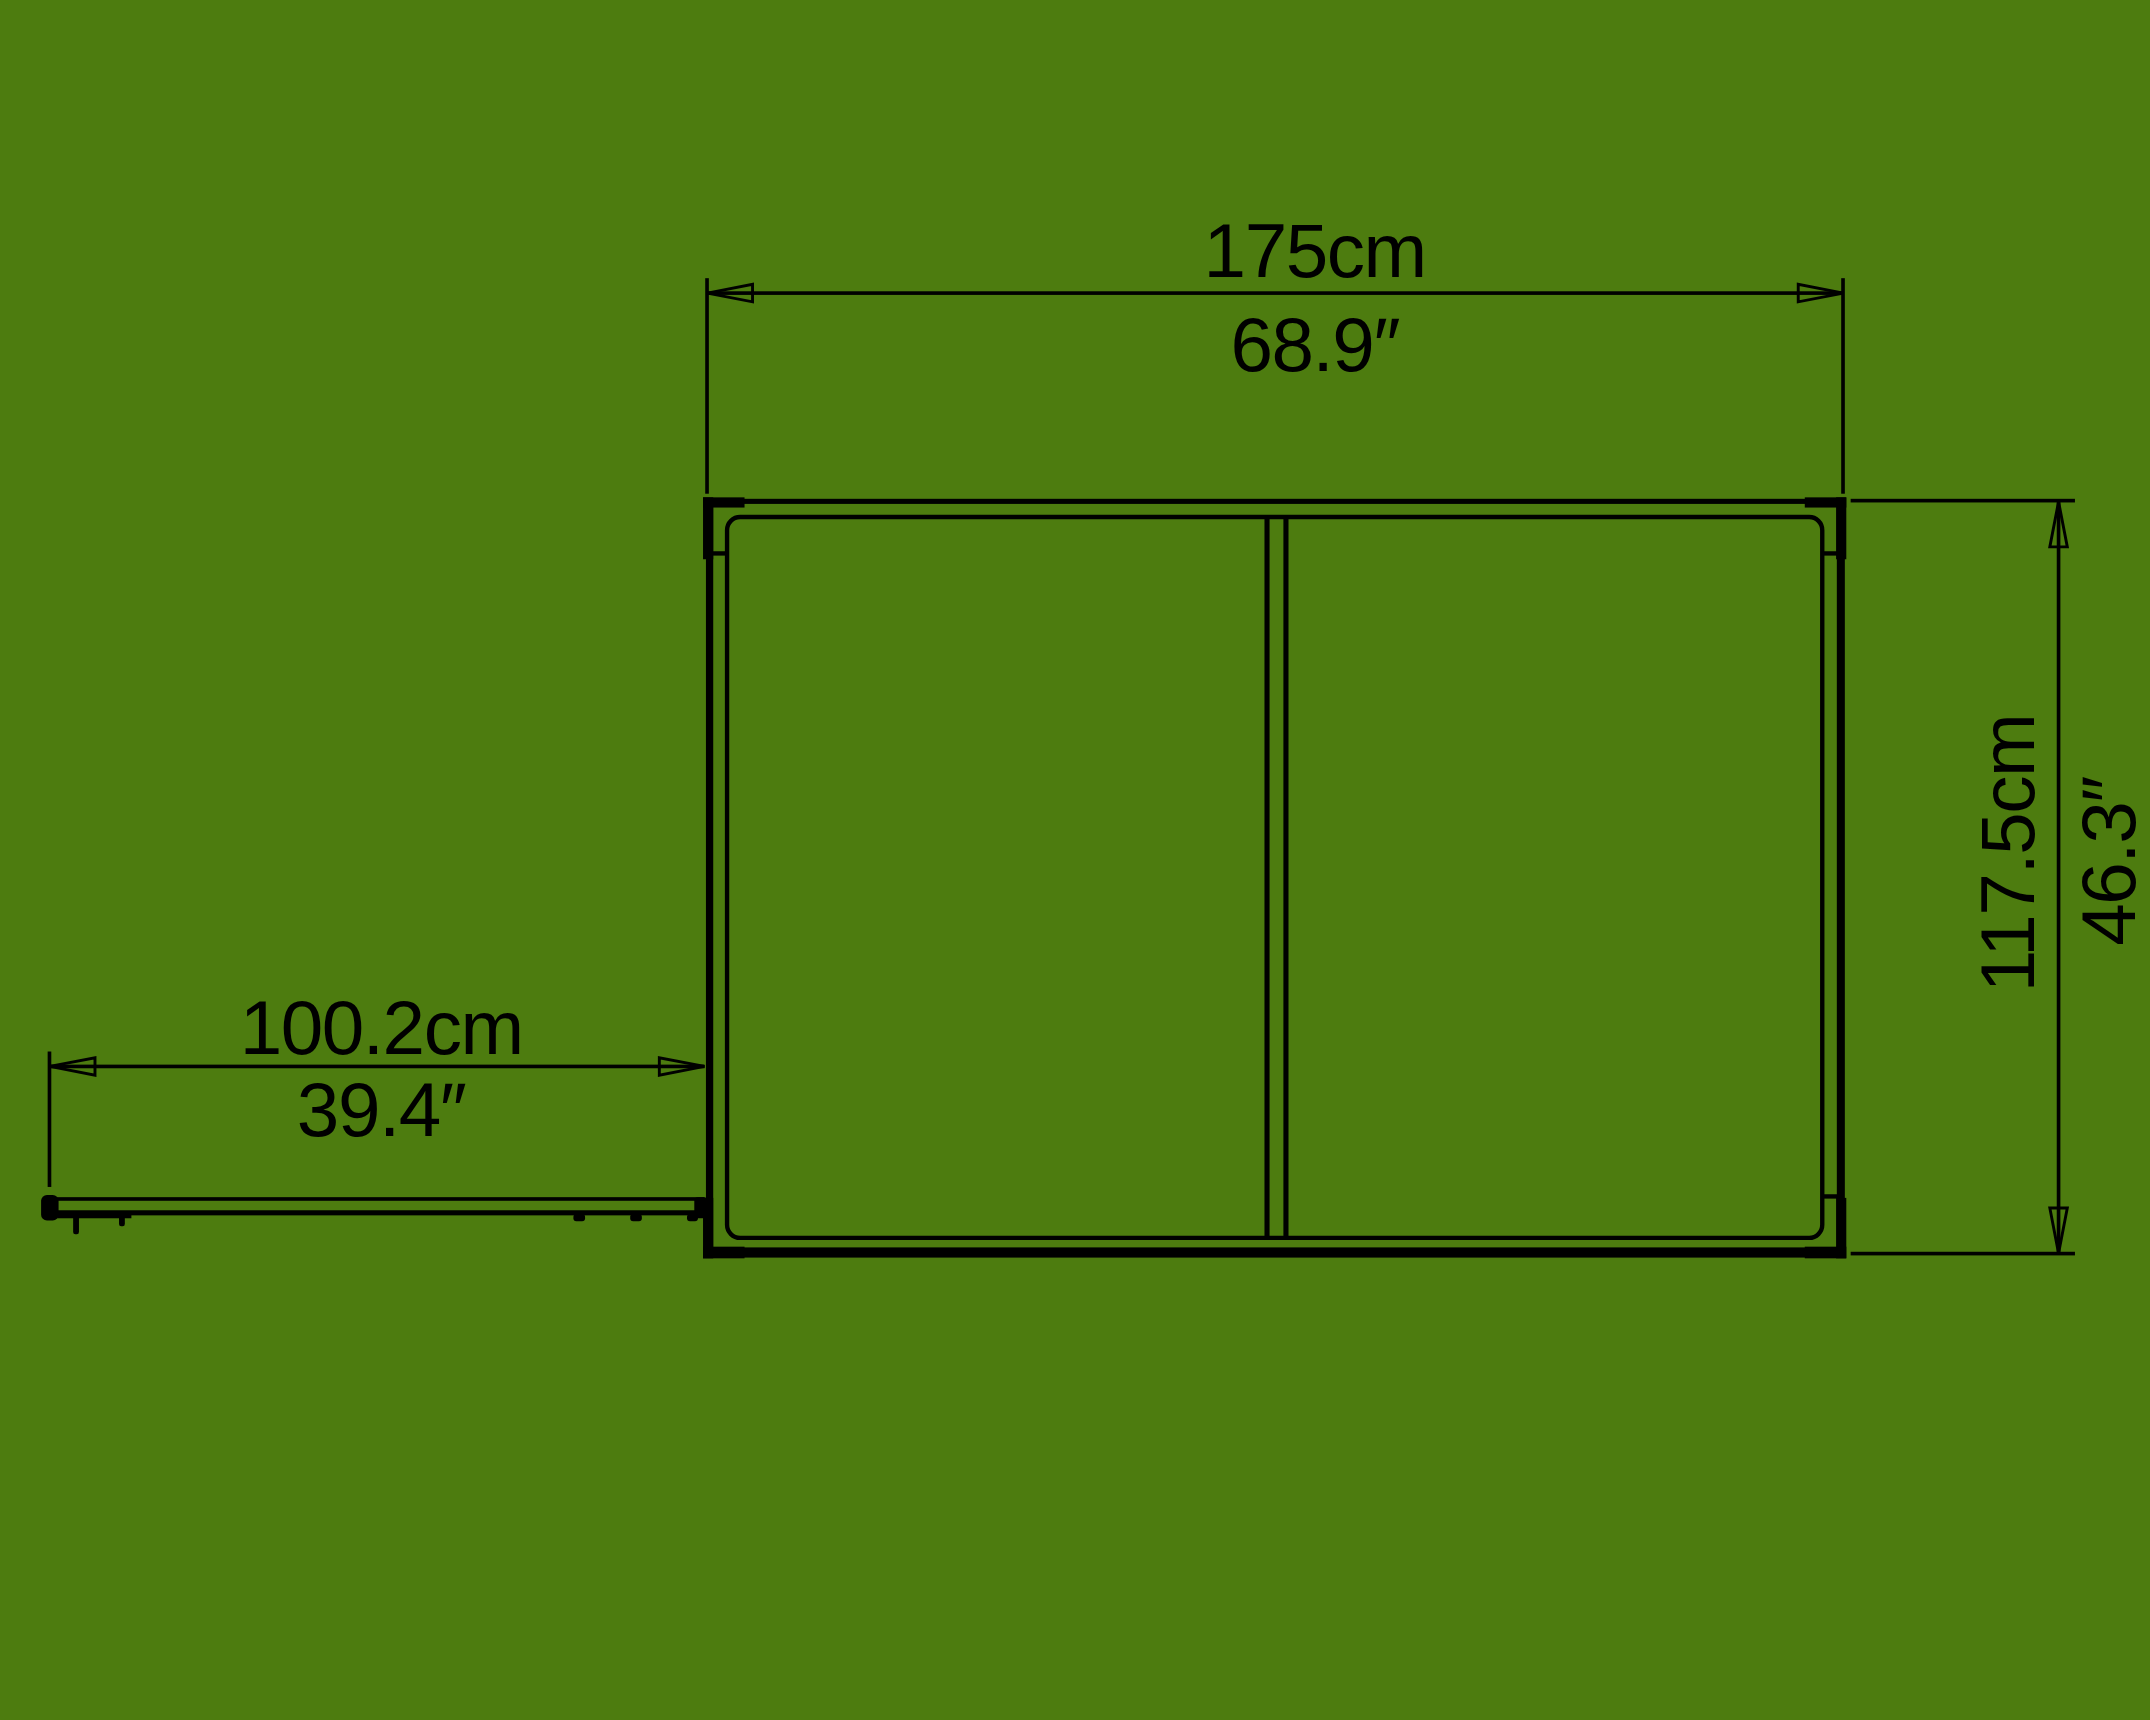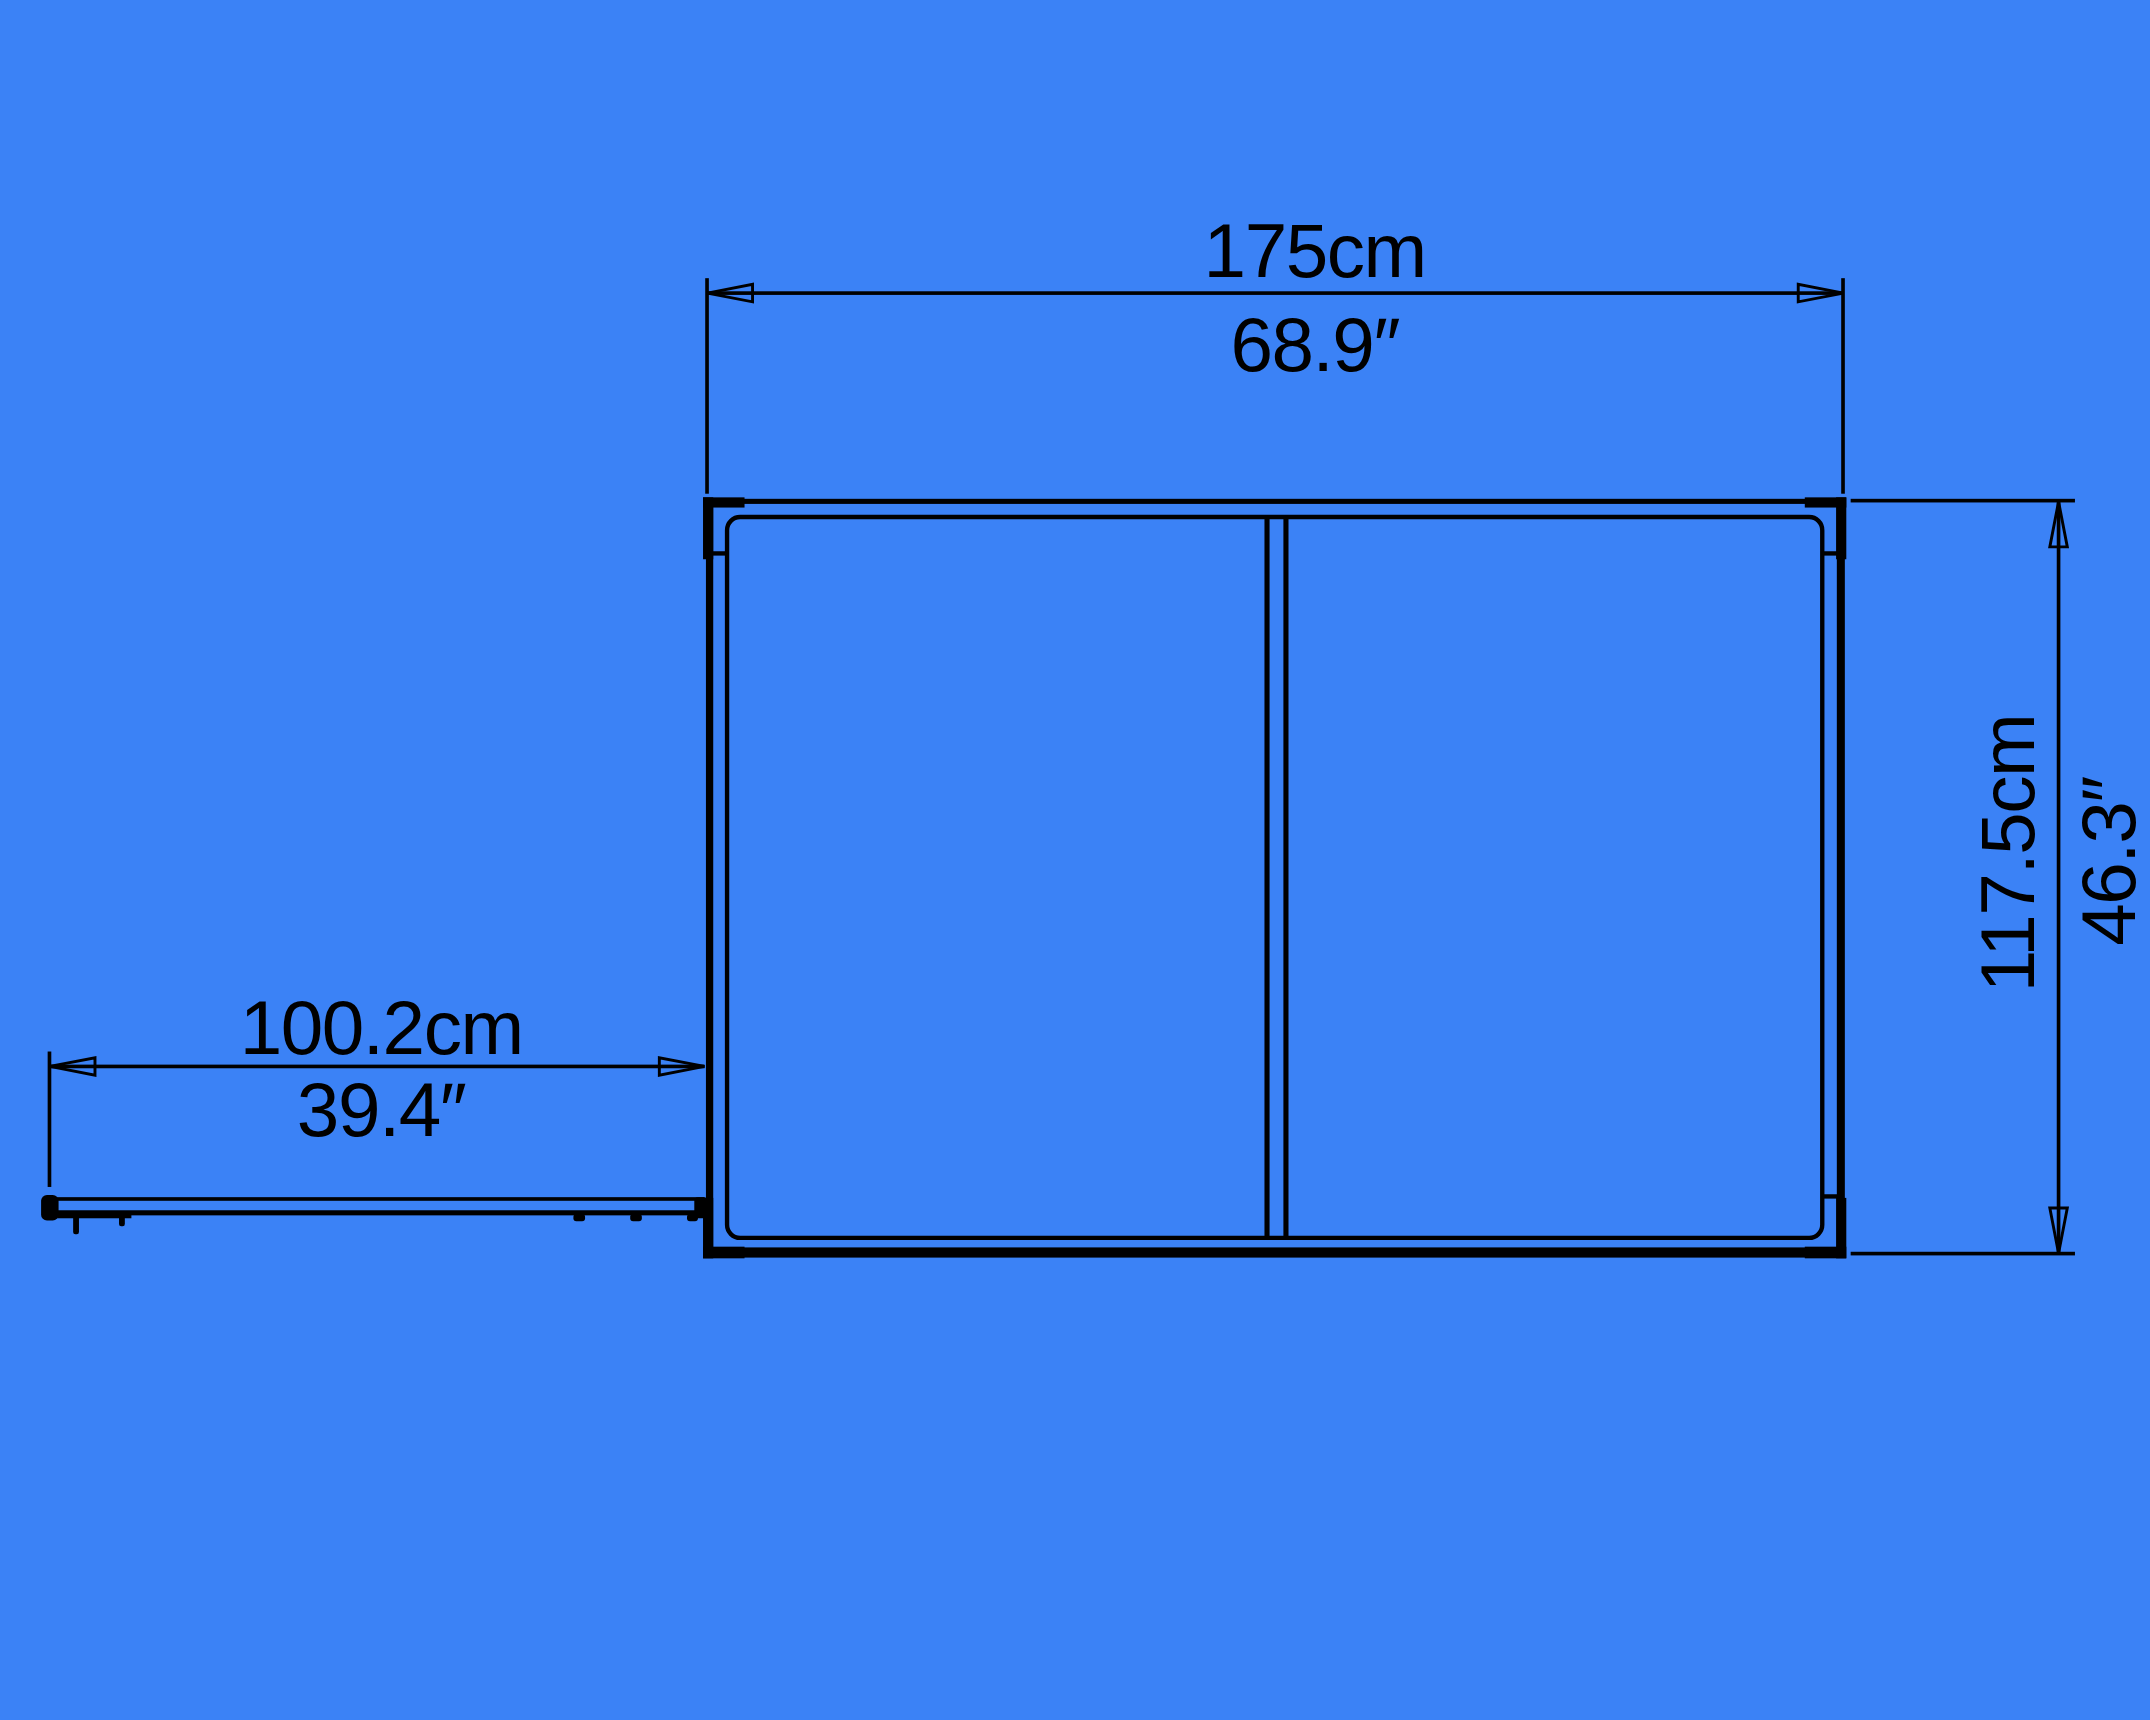--- a/index.html
+++ b/index.html
@@ -4,21 +4,21 @@
 <style>
   html, body {
     margin: 0;
     padding: 0;
     background: #ffffff;
   }
   .canvas {
     position: relative;
     width: 2151px;
     height: 1720px;
-    background: #3b82f6;
+    background: #4d7c0f;
     font-family: "Liberation Sans", sans-serif;
   }
   svg { display: block; }
   text {
     font-family: "Liberation Sans", sans-serif;
     font-size: 105px;
     fill: #000000;
     letter-spacing: -2px;
   }
 </style>

